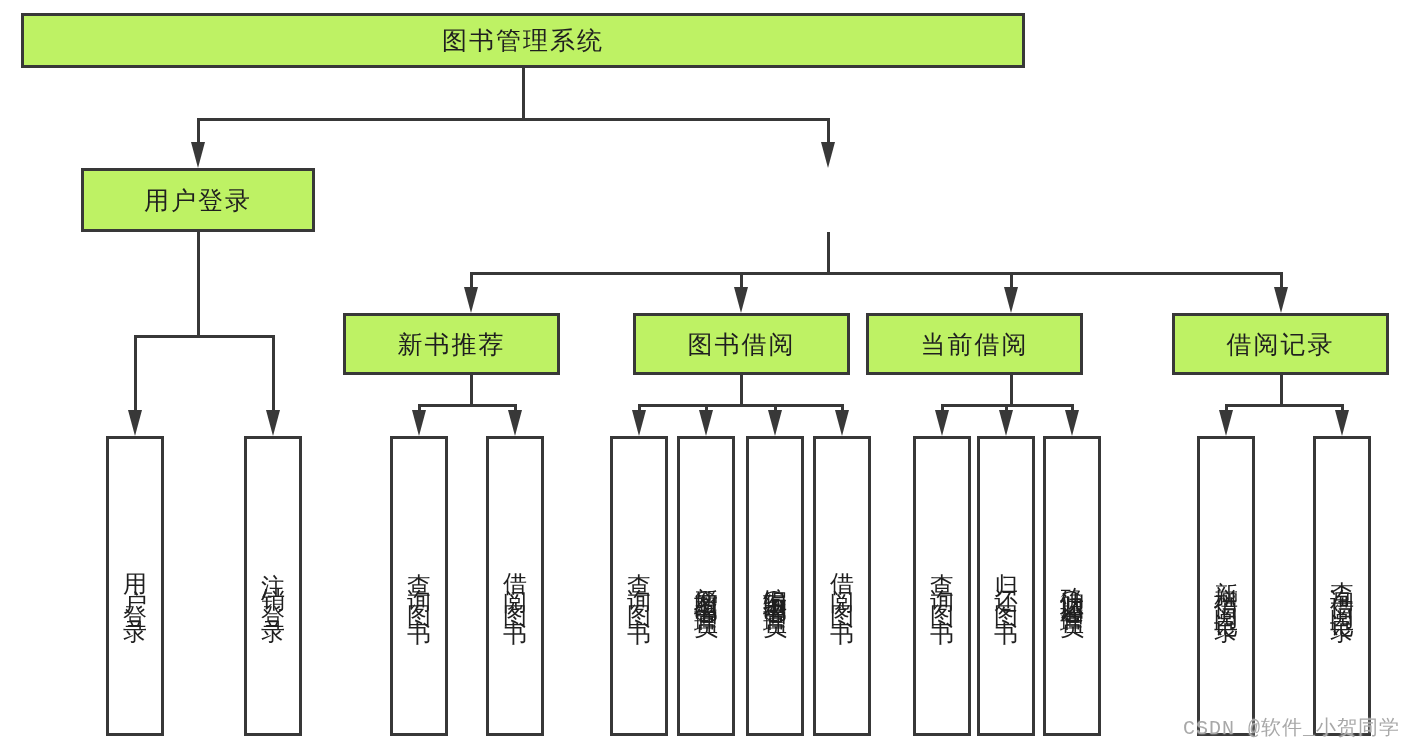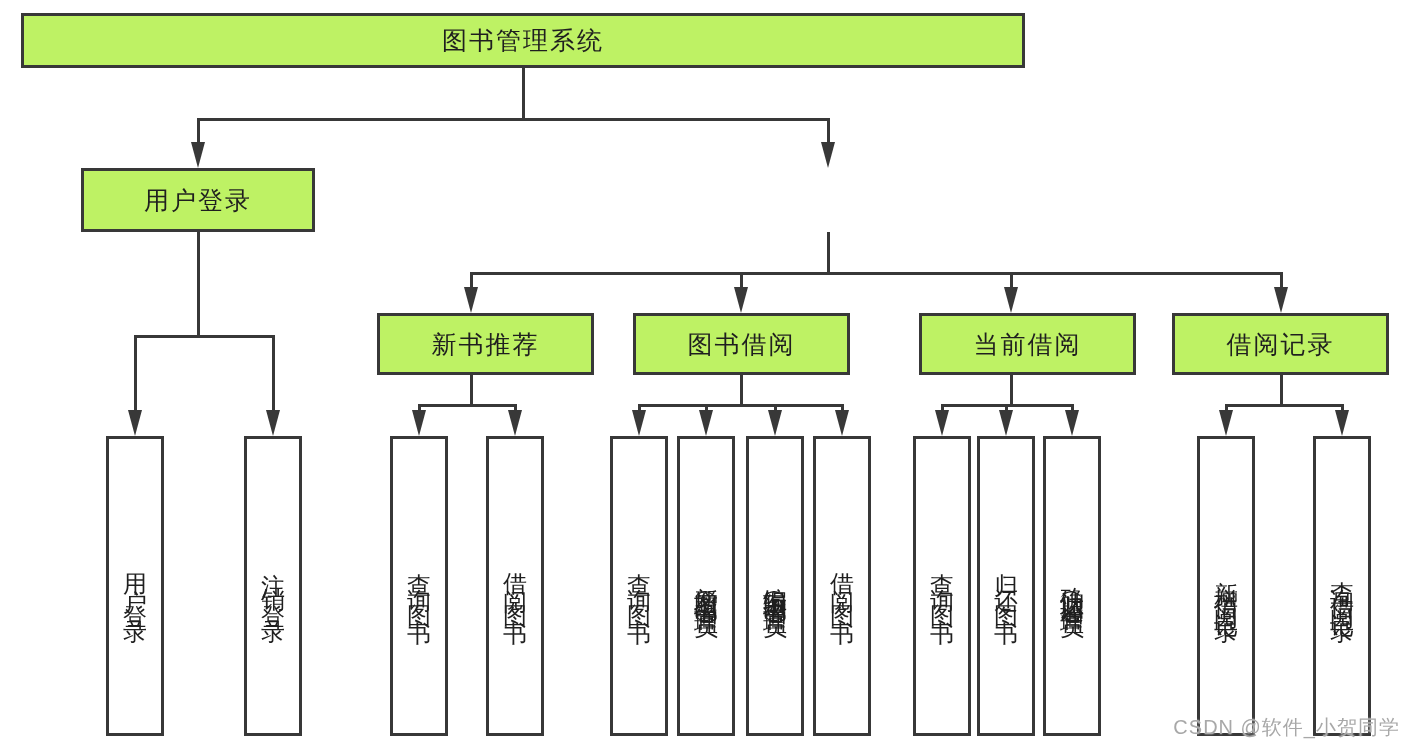--- a/index.html
+++ b/index.html
@@ -32,23 +32,23 @@
   .hlabel {
     font-size: 25px;
     letter-spacing: 2px;
     color: #1f1f1f;
     white-space: nowrap;
   }
   .root-box   { left: 21px;  top: 13px;  width: 1004px; height: 55px; }
   .l2-a       { left: 81px;  top: 168px; width: 234px;  height: 64px; }
   .l2-b       { left: 711px; top: 168px; width: 234px;  height: 64px; }
   .l3         { top: 313px;  height: 62px; width: 217px; }
-  .l3-0 { left: 377px; }
+  .l3-0 { left: 343px; }
   .l3-1 { left: 633px; text-align: center; }
-  .l3-2 { left: 919px; }
+  .l3-2 { left: 866px; }
   .l3-3 { left: 1172px; }
   .leaf {
     position: absolute;
     box-sizing: border-box;
     border: 3px solid #383838;
     background: #ffffff;
     top: 436px;
     height: 300px;
     width: 58px;
     display: flex;
@@ -80,20 +80,21 @@
   
   .watermark {
     position: absolute;
     right: 5px;
     bottom: 6px;
     font-size: 20px;
     letter-spacing: 1px;
     color: #a8a8a8;
     text-shadow: 0 0 2px #ffffff;
     white-space: nowrap;
+    font-family: Liberation Mono, monospace;
   }
 </style>
 </head>
 <body>
 
 <div class="stage">
 
   <div class="line" style="left:521.5px; top:68px;  width:3px;   height:50px;"></div>
   <div class="line" style="left:196.5px; top:118px; width:633px; height:3px;"></div>
   <div class="line" style="left:196.5px; top:118px; width:3px;   height:28px;"></div>

